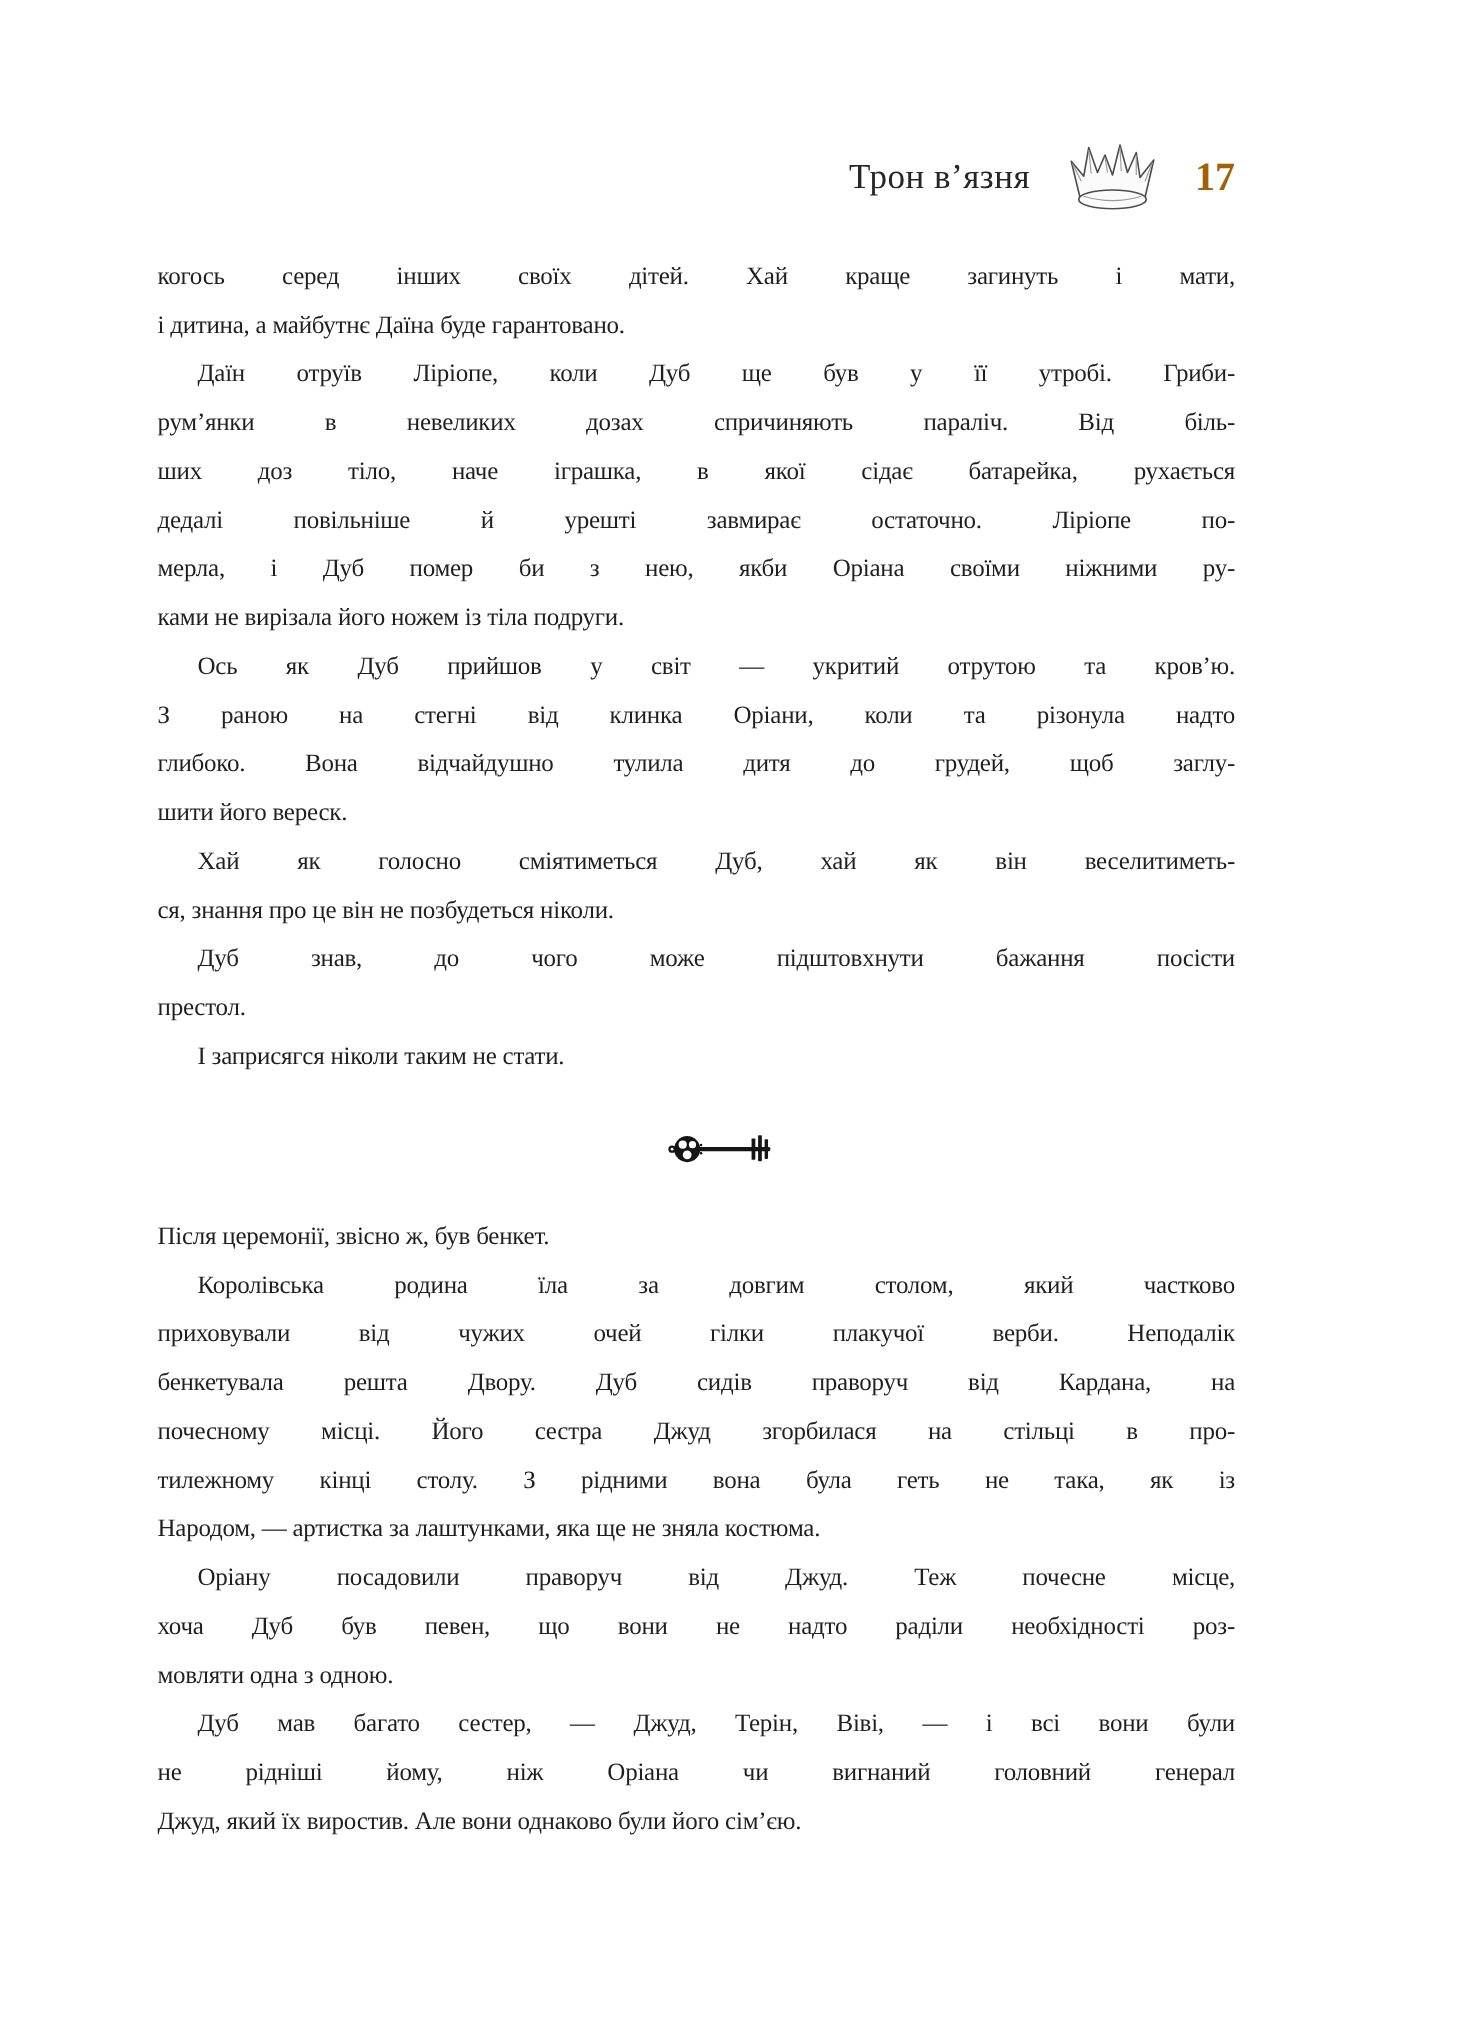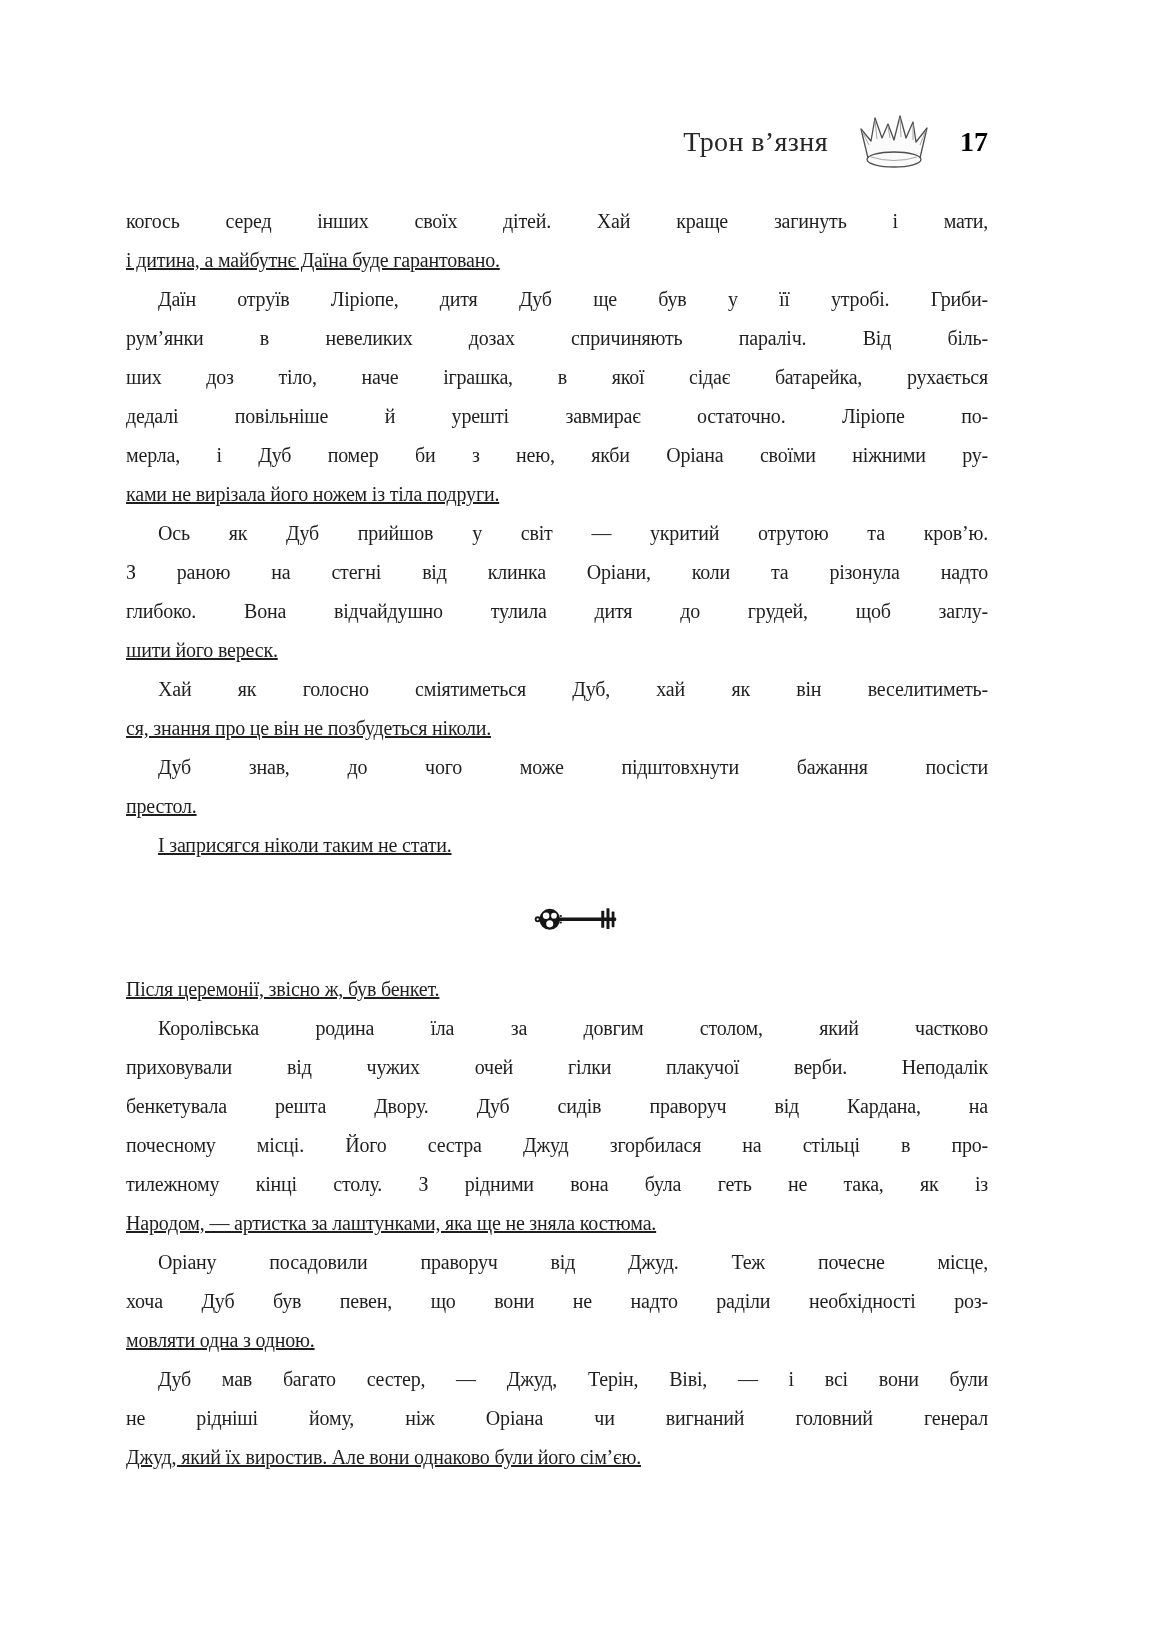--- a/index.html
+++ b/index.html
@@ -22,41 +22,41 @@
     justify-content: flex-end;
     gap: 26px;
   }
   .running-title {
     font-size: 28px;
     letter-spacing: 0.4px;
     color: #262626;
     white-space: nowrap;
   }
   .page-number {
-    font-size: 28px;
+    font-size: 32px;
     font-weight: bold;
-    color: #000000;
+    color: #a16207;
   }
   .crown-wrap { flex: 0 0 auto; line-height: 0; }
   .textblock {
     position: absolute;
     top: 202px;
     left: 126px;
     width: 862px;
     font-size: 20px;
     letter-spacing: -0.2px;
   }
   .line {
     height: 39px;
     line-height: 39px;
     text-align: justify;
     text-align-last: justify;
     white-space: nowrap;
   }
-  .line.last { text-align-last: left; text-decoration: underline; }
+  .line.last { text-align-last: left; }
   .line.indent { text-indent: 32px; }
   .divider {
     height: 105px;
     display: flex;
     align-items: center;
     justify-content: center;
   }
   .divider svg { transform: translateX(26px); }
 </style>
 </head>
@@ -78,21 +78,21 @@
         </g>
       </svg>
     </span>
     <span class="page-number">17</span>
   </div>
 
   <div class="textblock">
     <section>
         <div class="line">когось серед інших своїх дітей. Хай краще загинуть і мати,</div>
         <div class="line last">і дитина, а майбутнє Даїна буде гарантовано.</div>
-        <div class="line indent">Даїн отруїв Ліріопе, дитя Дуб ще був у її утробі. Гриби-</div>
+        <div class="line indent">Даїн отруїв Ліріопе, коли Дуб ще був у її утробі. Гриби-</div>
         <div class="line">рум’янки в невеликих дозах спричиняють параліч. Від біль-</div>
         <div class="line">ших доз тіло, наче іграшка, в якої сідає батарейка, рухається</div>
         <div class="line">дедалі повільніше й урешті завмирає остаточно. Ліріопе по-</div>
         <div class="line">мерла, і Дуб помер би з нею, якби Оріана своїми ніжними ру-</div>
         <div class="line last">ками не вирізала його ножем із тіла подруги.</div>
         <div class="line indent">Ось як Дуб прийшов у світ — укритий отрутою та кров’ю.</div>
         <div class="line">З раною на стегні від клинка Оріани, коли та різонула надто</div>
         <div class="line">глибоко. Вона відчайдушно тулила дитя до грудей, щоб заглу-</div>
         <div class="line last">шити його вереск.</div>
         <div class="line indent">Хай як голосно сміятиметься Дуб, хай як він веселитиметь-</div>

